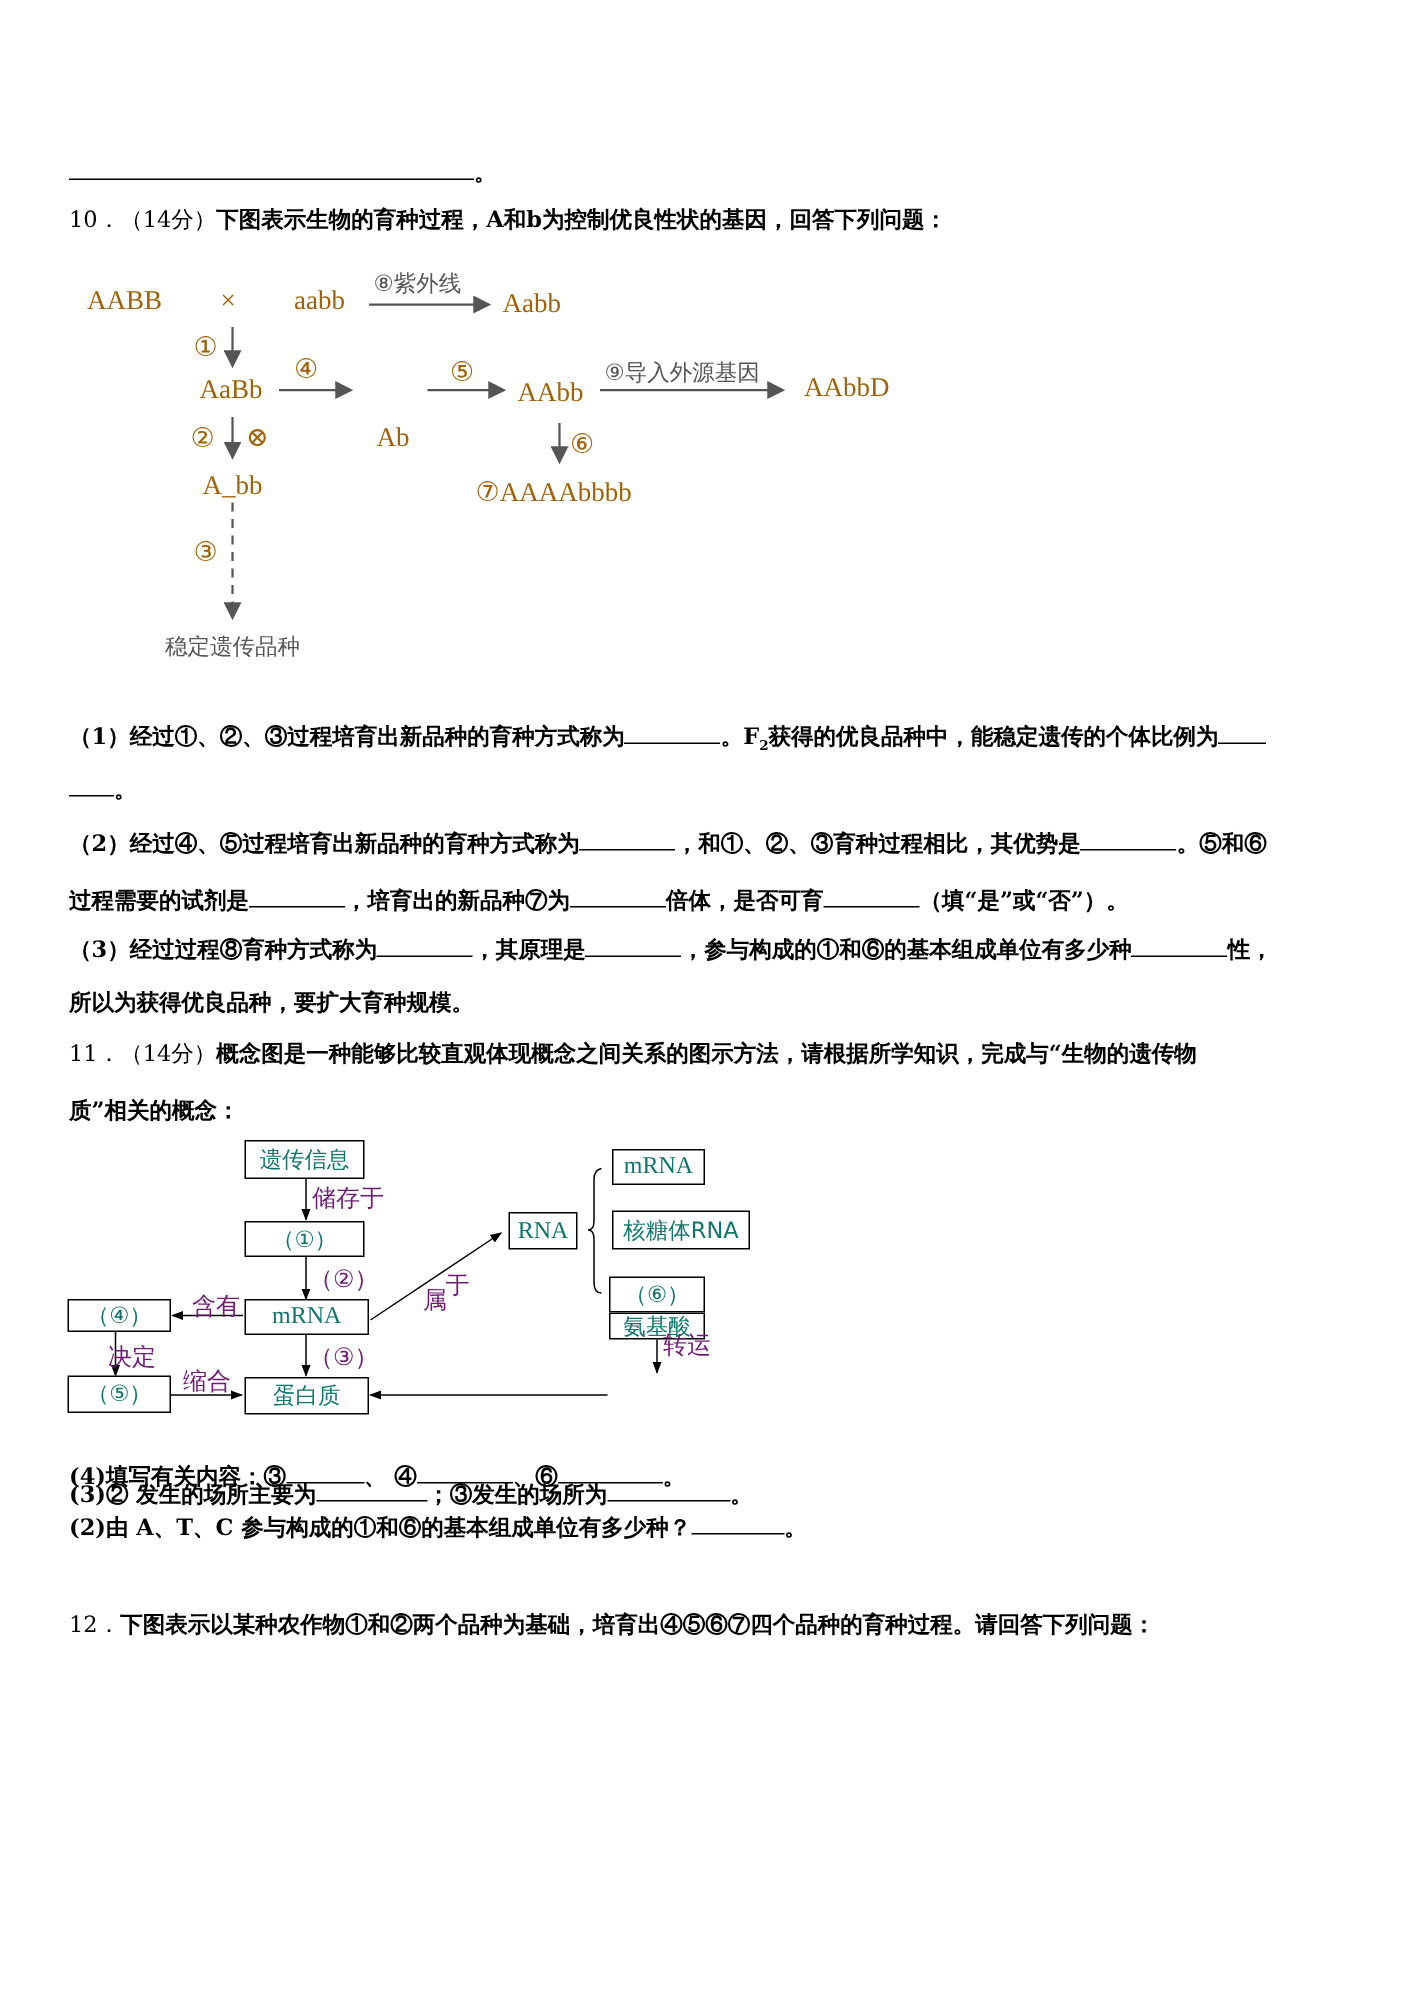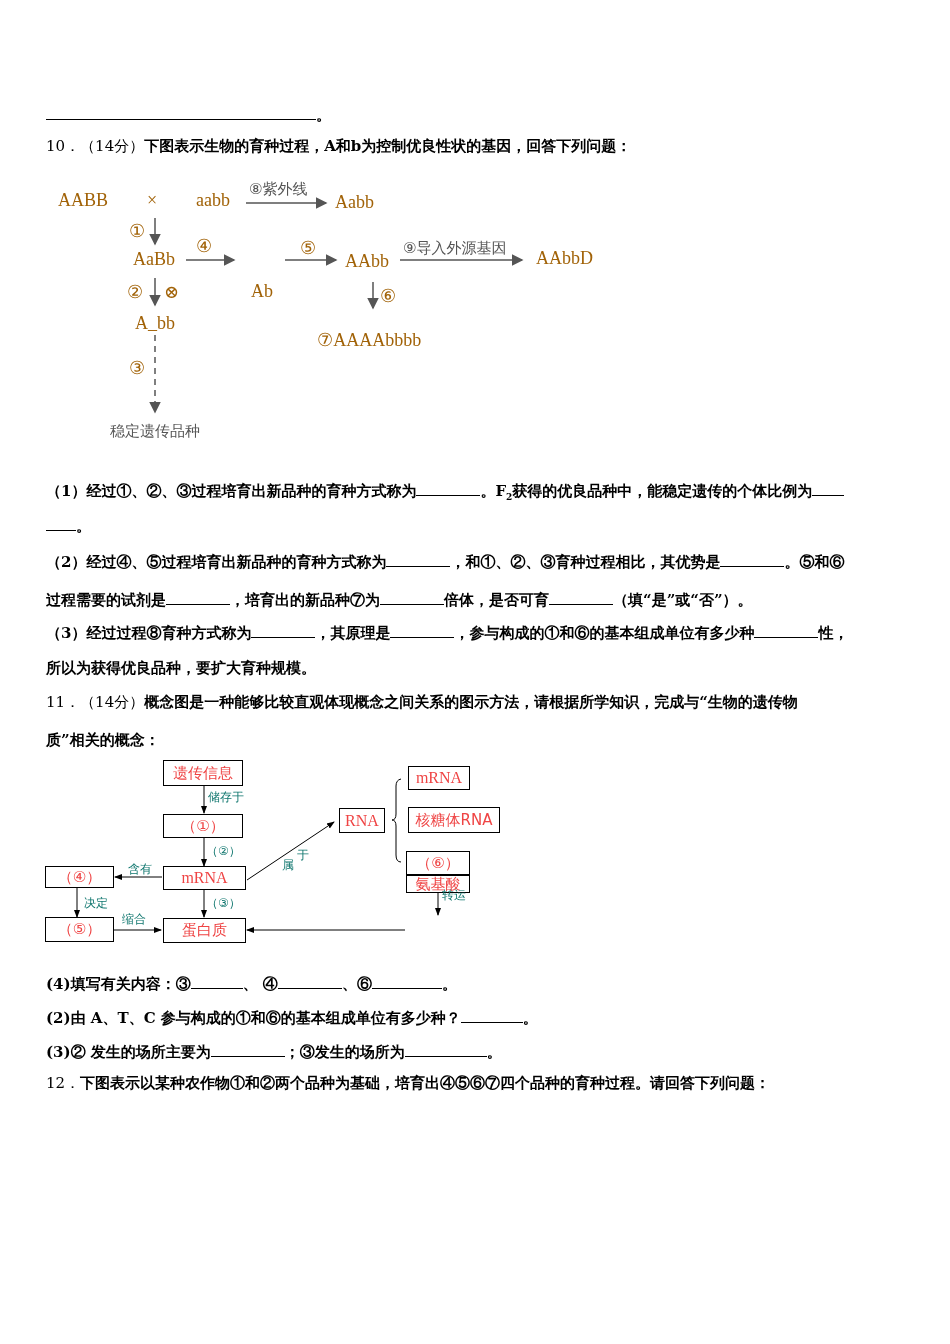--- a/index.html
+++ b/index.html
@@ -4,23 +4,23 @@
 <style>
   html, body { margin:0; padding:0; background:#ffffff; }
   body { width:950px; height:1344px; position:relative; overflow:hidden;
          font-family:"DejaVu Serif", "Liberation Serif", serif; color:#000; }
   .line { position:absolute; left:46px; font-size:15px; white-space:nowrap; font-weight:bold; letter-spacing:0px; }
   .line .num { font-weight:normal; }
   .blank { display:inline-block; border-bottom:1px solid #000; height:1em; vertical-align:baseline; }
   .dg { position:absolute; font-family:"Liberation Serif", "DejaVu Serif", serif; color:#a16207; font-size:18px; white-space:nowrap; }
   .dg-cn { font-family:"DejaVu Sans", sans-serif; font-size:15px; color:#555; }
   .cbox { position:absolute; border:1px solid #000; background:#fff; font-size:15px; display:flex; align-items:center; justify-content:center;
-          font-family:"DejaVu Sans", sans-serif; color:#ef4444; box-sizing:border-box; }
+          font-family:"DejaVu Sans", sans-serif; color:#0f766e; box-sizing:border-box; }
   .cbox.serif { font-family:"Liberation Serif", serif; font-size:16px; }
-  .clabel { position:absolute; font-family:"DejaVu Sans", sans-serif; font-size:12px; color:#0f766e; white-space:nowrap; }
+  .clabel { position:absolute; font-family:"DejaVu Sans", sans-serif; font-size:16px; color:#701a75; white-space:nowrap; }
   svg { position:absolute; left:0; top:0; overflow:visible; }
 </style>
 </head>
 <body>
 
 <div class="line" style="top:104px;">
   <span class="blank" style="width:270px;"></span><span>。</span>
 </div>
 
 <div class="line" style="top:137px;">
@@ -65,21 +65,21 @@
   <span class="dg" style="left:300px;top:237px;">⑤</span>
   <span class="dg" style="left:345px;top:251px;">AAbb</span>
   <span class="dg dg-cn" style="left:403px;top:239px;">⑨导入外源基因</span>
   <span class="dg" style="left:536px;top:248px;">AAbbD</span>
 
   <span class="dg" style="left:127px;top:281px;">②</span>
   <span class="dg" style="left:164px;top:281px;">⊗</span>
   <span class="dg" style="left:380px;top:285px;">⑥</span>
 
   <span class="dg" style="left:135px;top:313px;">A_bb</span>
-  <span class="dg" style="left:317px;top:329px;">⑦AAAAbbbb</span>
+  <span class="dg" style="left:317px;top:317px;">⑦AAAAbbbb</span>
 
   <span class="dg" style="left:129px;top:357px;">③</span>
   <span class="dg dg-cn" style="left:110px;top:422px;">稳定遗传品种</span>
 </div>
 
 <div class="line" style="top:480px;">
   <span>（1）经过①、②、③过程培育出新品种的育种方式称为</span><span class="blank" style="width:64px;"></span><span>。F</span><sub style="font-size:9px;">2</sub><span>获得的优良品种中，能稳定遗传的个体比例为</span><span class="blank" style="width:32px;"></span>
 </div>
 <div class="line" style="top:515px;">
   <span class="blank" style="width:30px;"></span><span>。</span>
@@ -144,32 +144,32 @@
   <div class="cbox serif" style="left:339px;top:808px;width:46px;height:25px;">RNA</div>
   <div class="cbox serif" style="left:408px;top:766px;width:62px;height:24px;">mRNA</div>
   <div class="cbox" style="left:408px;top:807px;width:92px;height:26px;">核糖体RNA</div>
   <div class="cbox" style="left:406px;top:851px;width:64px;height:24px;">（⑥）</div>
   <div class="cbox" style="left:406px;top:875px;width:64px;height:18px;">氨基酸</div>
 
   <span class="clabel" style="left:208px;top:789px;">储存于</span>
   <span class="clabel" style="left:206px;top:843px;">（②）</span>
   <span class="clabel" style="left:206px;top:895px;">（③）</span>
   <span class="clabel" style="left:128px;top:861px;">含有</span>
-  <span class="clabel" style="left:84px;top:895px;">决定</span>
+  <span class="clabel" style="left:72px;top:895px;">决定</span>
   <span class="clabel" style="left:122px;top:911px;">缩合</span>
   <span class="clabel" style="left:282px;top:857px;">属</span>
   <span class="clabel" style="left:297px;top:847px;">于</span>
   <span class="clabel" style="left:442px;top:887px;">转运</span>
 </div>
 
 <div class="line" style="top:973px;">
   <span>(4)填写有关内容：③</span><span class="blank" style="width:52px;"></span><span>、 ④</span><span class="blank" style="width:64px;"></span><span>、⑥</span><span class="blank" style="width:70px;"></span><span>。</span>
 </div>
 <div class="line" style="top:1007px;">
   <span>(2)由 A、T、C 参与构成的①和⑥的基本组成单位有多少种？</span><span class="blank" style="width:62px;"></span><span>。</span>
 </div>
-<div class="line" style="top:1041px;">
+<div class="line" style="top:985px;">
   <span>(3)② 发生的场所主要为</span><span class="blank" style="width:74px;"></span><span>；③发生的场所为</span><span class="blank" style="width:82px;"></span><span>。</span>
 </div>
 
 <div class="line" style="top:1074px;">
   <span class="num">12．</span><span>下图表示以某种农作物①和②两个品种为基础，培育出④⑤⑥⑦四个品种的育种过程。请回答下列问题：</span>
 </div>
 
 </body></html>

